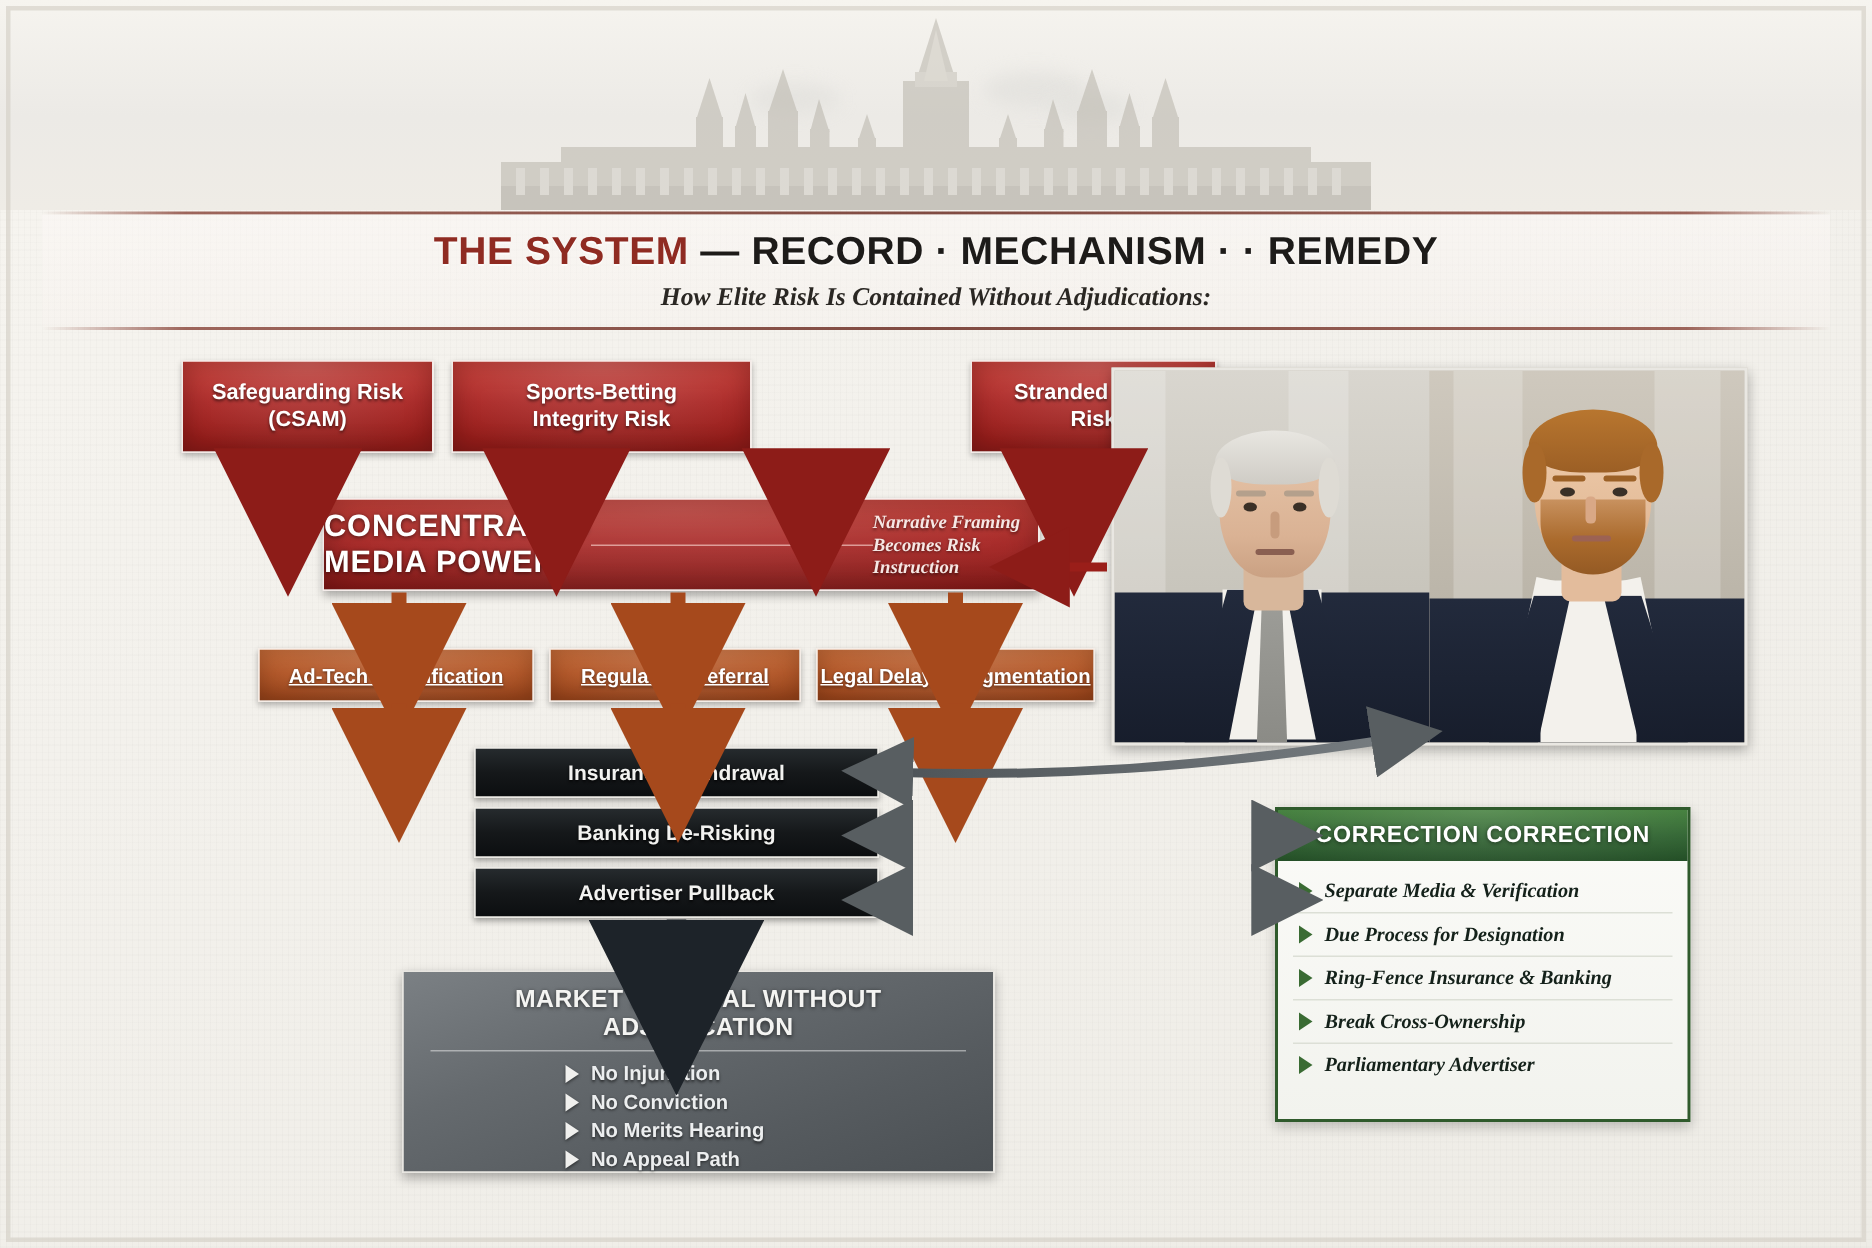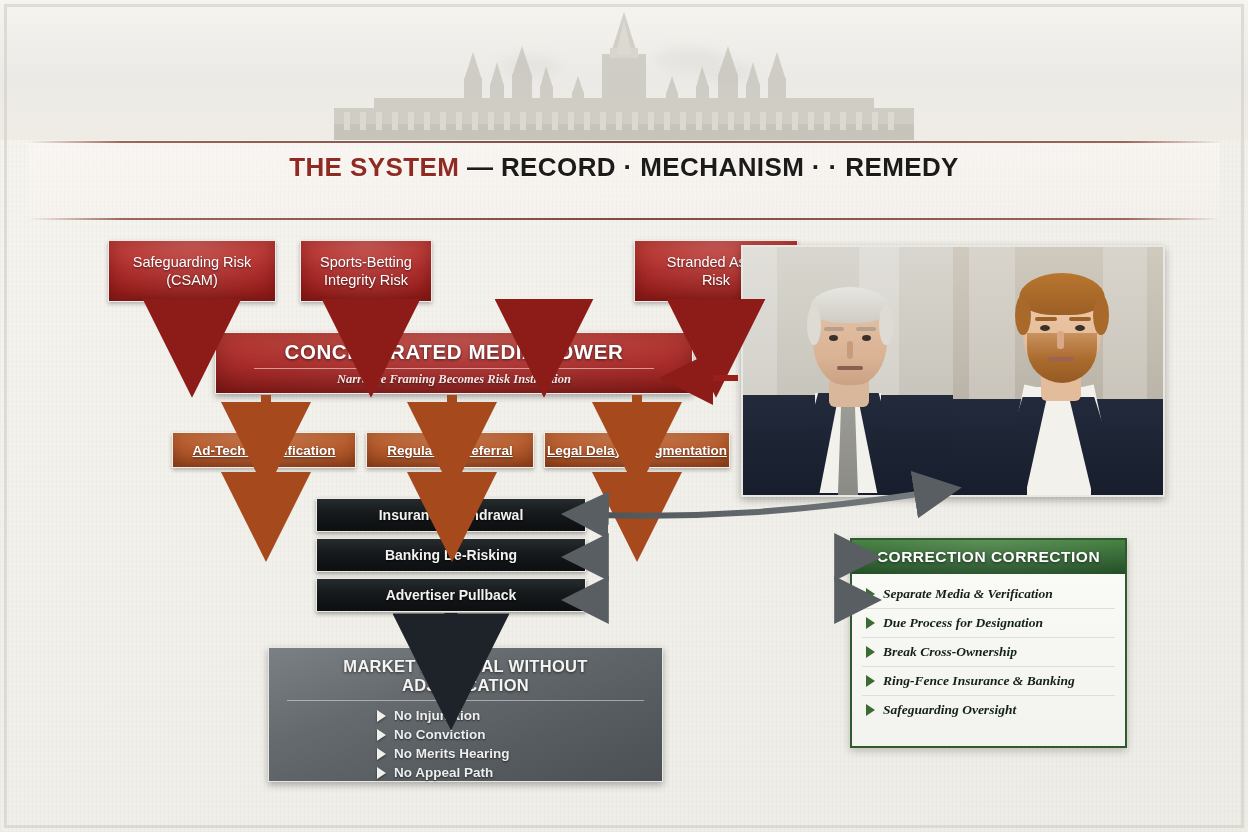--- a/index.html
+++ b/index.html
@@ -55,35 +55,36 @@
   
   .box{position:absolute;box-sizing:border-box;display:flex;flex-direction:column;
        align-items:center;justify-content:center;text-align:center;
        color:#fff;}
   .risk{
     background:
       radial-gradient(120% 180% at 50% 0%, rgba(255,255,255,.22) 0%, rgba(255,255,255,0) 60%),
       linear-gradient(180deg,#c23029 0%,#a8211f 45%,#8e1b18 100%);
     border:1px solid #f3eae7;
     box-shadow:0 2px 4px rgba(0,0,0,.28), inset 0 0 18px rgba(0,0,0,.25);
-    font-size:14.5px;font-weight:normal;line-height:1.25;
+    font-size:14.5px;font-weight:bold;line-height:1.25;
     text-shadow:0 1px 2px rgba(0,0,0,.55);
     padding:4px 6px;
+    margin-left:13px;
   }
   .risk span{display:block;}
 
   #media-box{
     position:absolute;box-sizing:border-box;
     left:215px;top:332px;width:478px;height:62px;
     background:
       radial-gradient(130% 200% at 50% 10%, rgba(255,255,255,.20) 0%, rgba(255,255,255,0) 60%),
       linear-gradient(180deg,#bf2f27 0%,#a31e1c 48%,#871715 100%);
     border:1px solid #f4ecea;
     box-shadow:0 3px 6px rgba(0,0,0,.32), inset 0 0 26px rgba(0,0,0,.28);
-    display:flex;flex-direction:column;align-items:center;justify-content:center;
+    display:flex;flex-direction:row;align-items:center;justify-content:center;
   }
   #media-title{color:#fff;font-size:20.5px;font-weight:bold;letter-spacing:.6px;
     text-shadow:0 1px 3px rgba(0,0,0,.6);}
   #media-div{width:84%;height:1px;background:rgba(255,225,218,.6);margin:4px 0 3px;}
   #media-sub{color:#f6e7e4;font-size:12.5px;font-style:italic;font-weight:bold;
     font-family:"Liberation Serif",serif;text-shadow:0 1px 2px rgba(0,0,0,.5);}
 
   .mech{
     background:
       radial-gradient(120% 200% at 50% 0%, rgba(255,255,255,.20) 0%, rgba(255,255,255,0) 60%),
@@ -262,26 +263,27 @@
         <rect x="574" y="100" width="6" height="18"></rect>
       </g>
     </svg>
   </div>
 
   <div id="rule-top"></div>
   <div id="title-band"></div>
   <div id="rule-bot"></div>
 
   <div id="main-title"><span class="accent">THE SYSTEM</span><span> — RECORD · MECHANISM · · REMEDY</span></div>
+  <div id="subtitle">How Elite Risk Is Contained Without Adjudications:</div>
 
   <div class="box risk" style="left:108px;top:240px;width:168px;height:62px;">
     <span>Safeguarding Risk</span>
     <span>(CSAM)</span>
   </div>
-  <div class="box risk" style="left:300px;top:240px;width:132px;height:62px;">
+  <div class="box risk" style="left:288px;top:240px;width:200px;height:62px;">
     <span>Sports-Betting</span>
     <span>Integrity Risk</span>
   </div>
   <div class="box risk" style="left:634px;top:240px;width:164px;height:62px;">
     <span>Stranded Asset</span>
     <span>Risk</span>
   </div>
 
   <div id="media-box">
     <div id="media-title">CONCENTRATED MEDIA POWER</div>
@@ -336,29 +338,29 @@
       <div class="g-item">
         <span class="tri"></span>
         <span class="txt">Separate Media &amp; Verification</span>
       </div>
       <div class="g-item">
         <span class="tri"></span>
         <span class="txt">Due Process for Designation</span>
       </div>
       <div class="g-item">
         <span class="tri"></span>
+        <span class="txt">Ring-Fence Insurance &amp; Banking</span>
+      </div>
+      <div class="g-item">
+        <span class="tri"></span>
         <span class="txt">Break Cross-Ownership</span>
       </div>
       <div class="g-item">
         <span class="tri"></span>
-        <span class="txt">Ring-Fence Insurance &amp; Banking</span>
-      </div>
-      <div class="g-item">
-        <span class="tri"></span>
-        <span class="txt">Safeguarding Oversight</span>
+        <span class="txt">Parliamentary Advertiser</span>
       </div>
     </div>
   </div>
 
   <div id="photo">
     <div class="ph-half" id="ph-left">
       <div class="ph-col" style="left:0;width:34px;"></div>
       <div class="ph-col" style="left:116px;width:40px;"></div>
 
       <div class="suit" style="left:-14px;top:148px;width:240px;height:110px;"></div>

